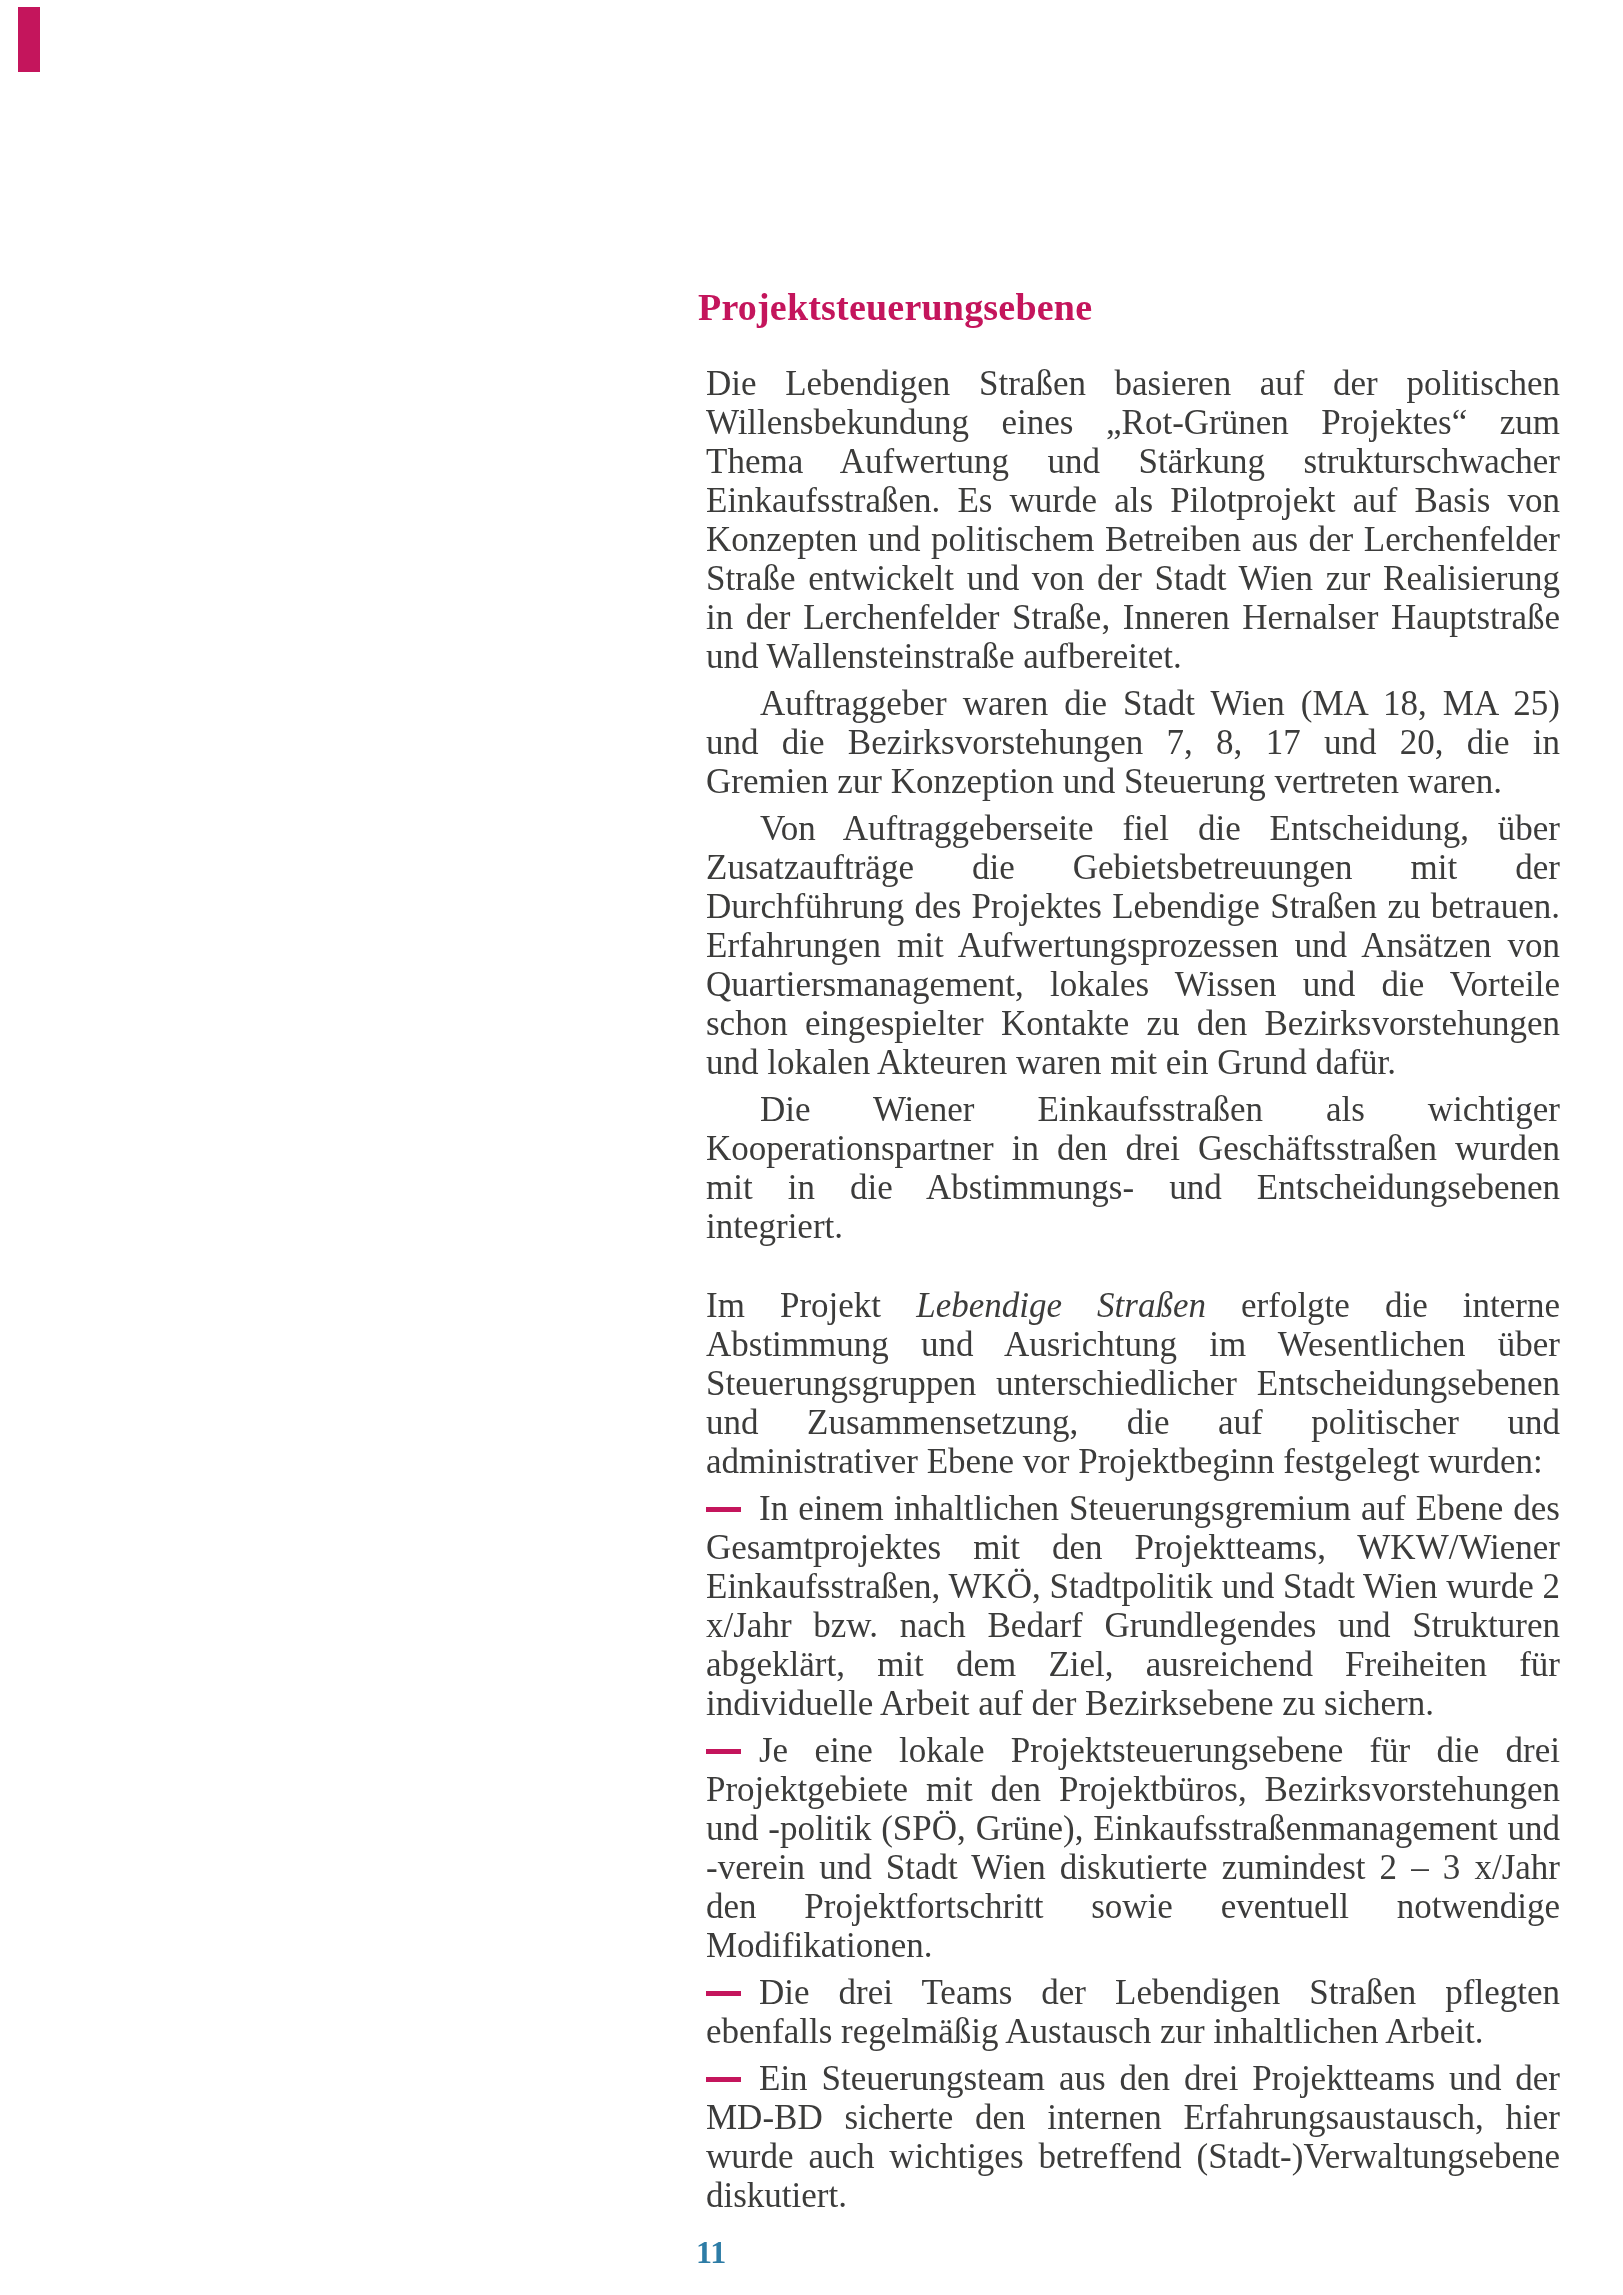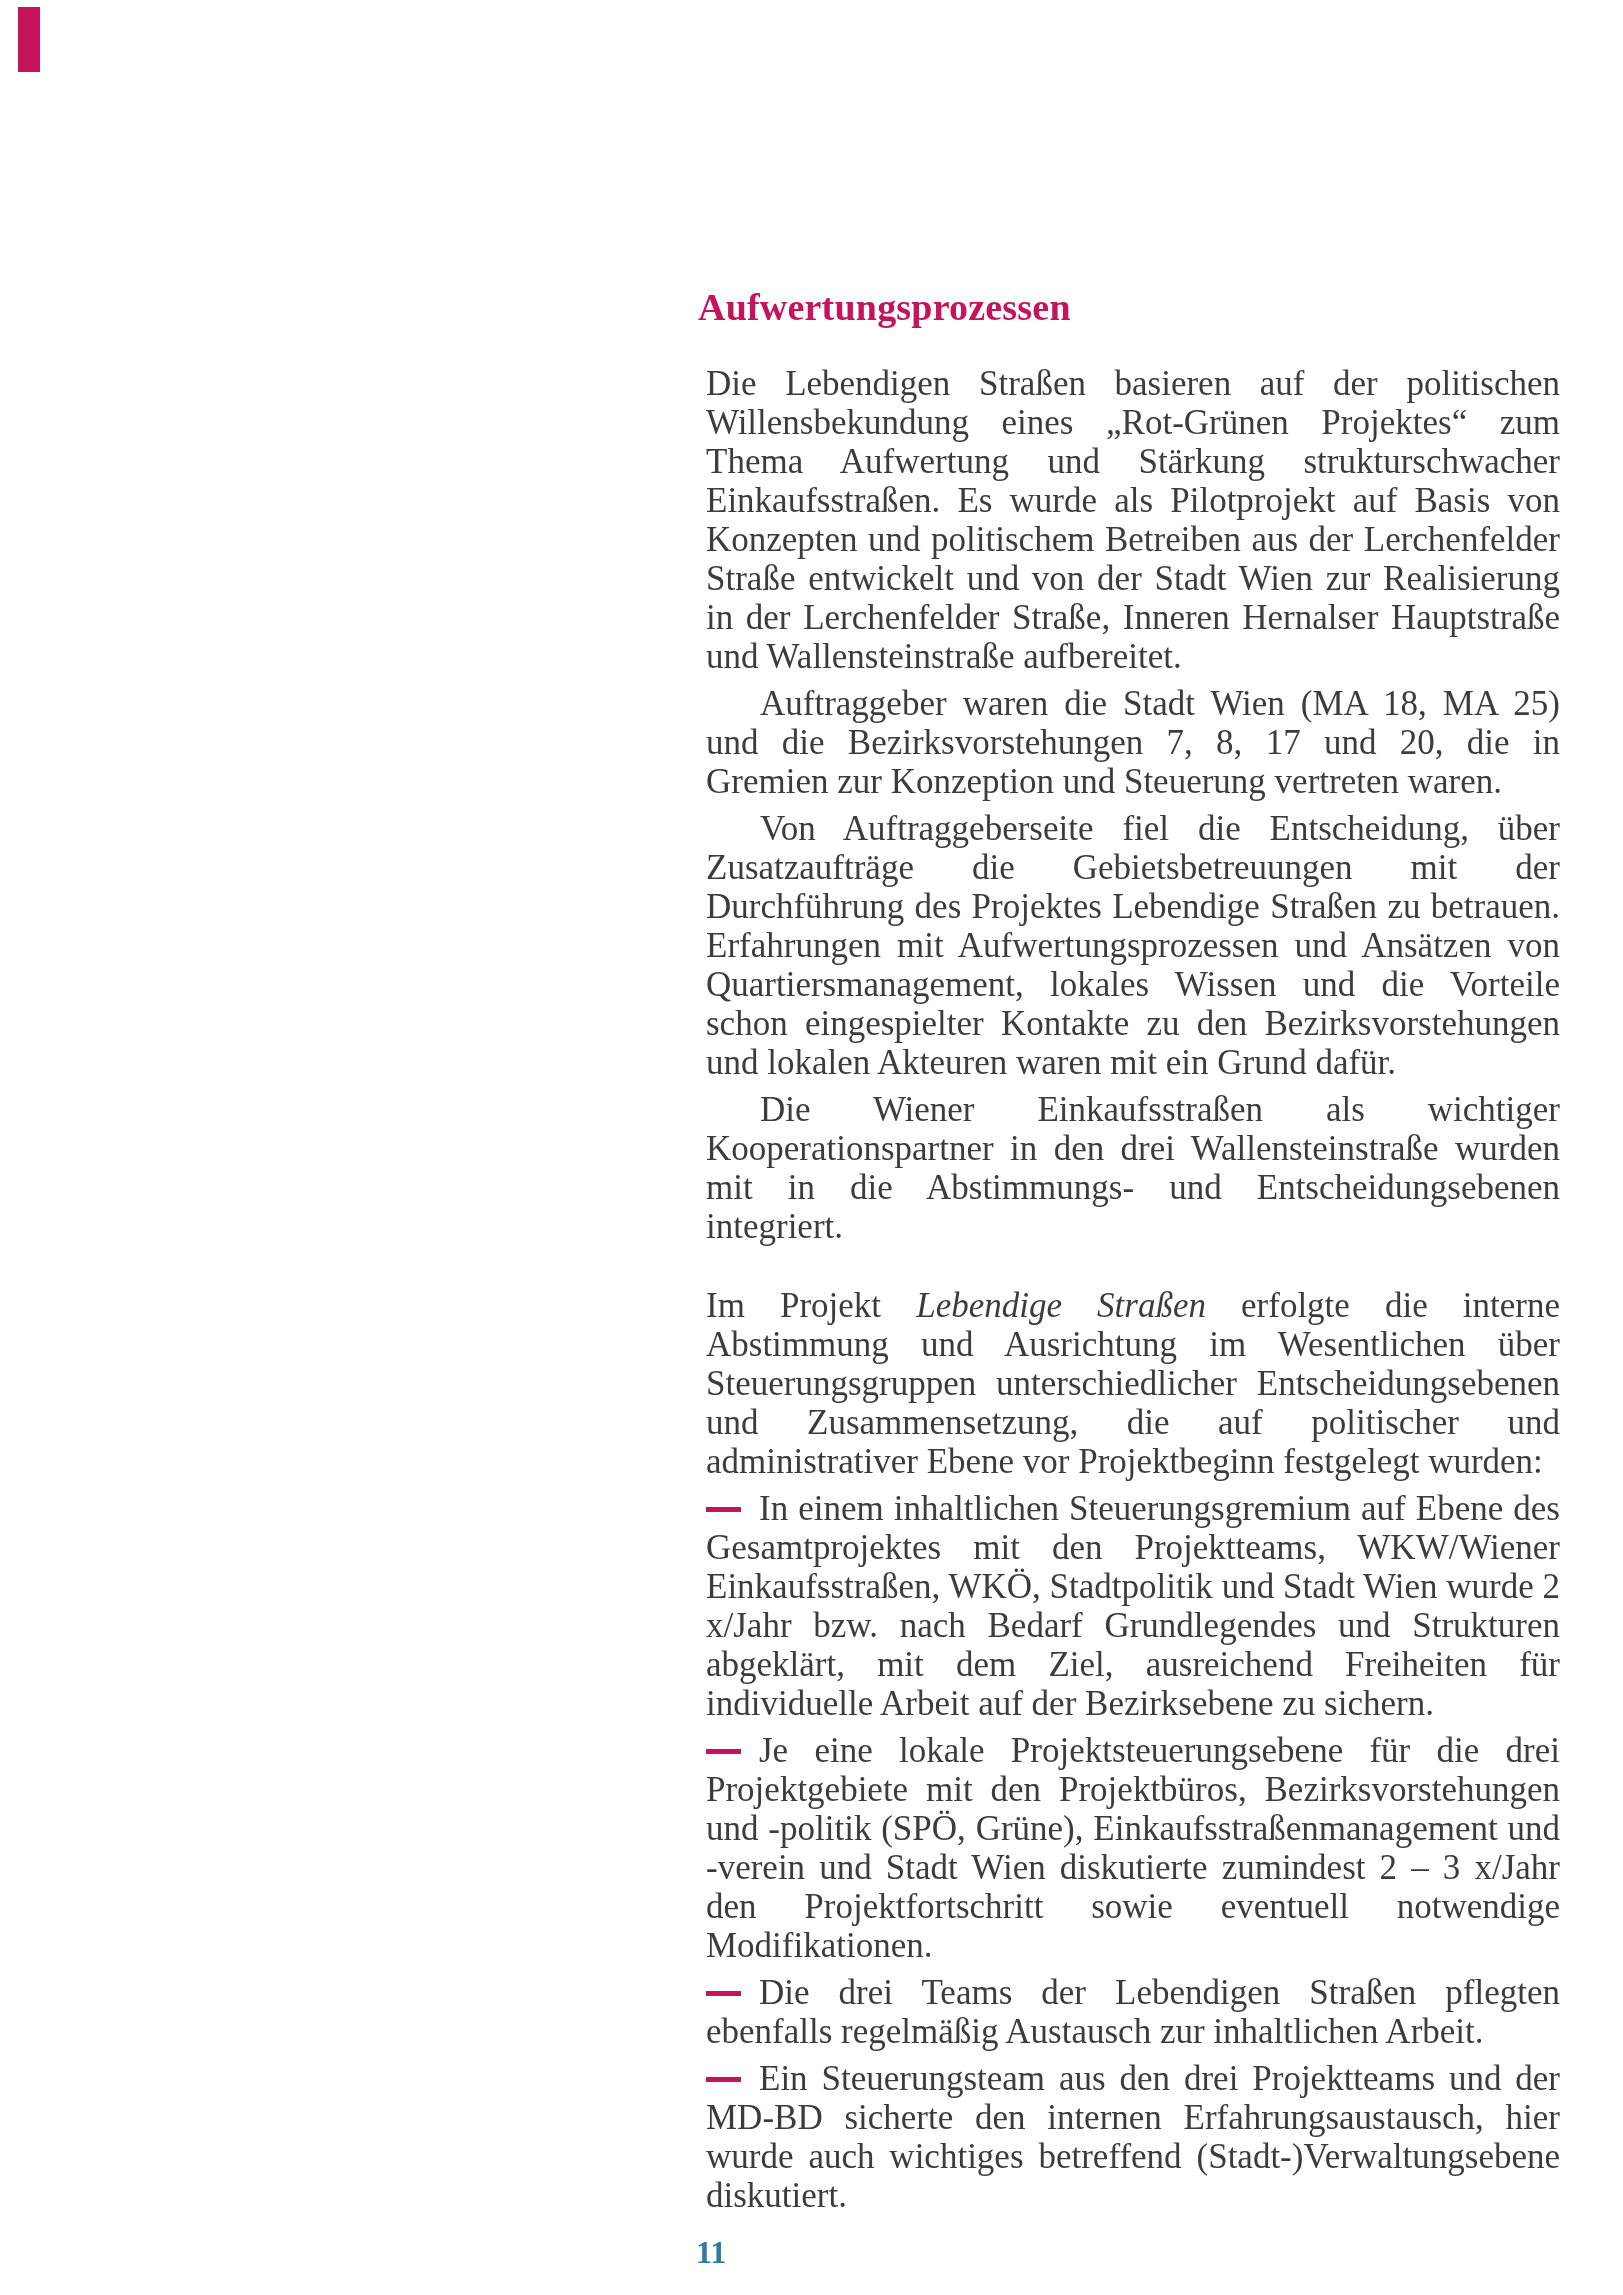--- a/index.html
+++ b/index.html
@@ -72,29 +72,29 @@
 </style>
 </head>
 <body>
 
 <div class="page">
 
   <div class="crop-mark"></div>
 
   <main class="content">
 
-    <h1 class="title">Aufwertungsprozessen</h1>
+    <h1 class="title">Projektsteuerungsebene</h1>
 
     <p class="body">Die Lebendigen Straßen basieren auf der politischen Willensbekundung eines „Rot-Grünen Projektes“ zum Thema Aufwertung und Stärkung strukturschwacher Einkaufsstraßen. Es wurde als Pilotprojekt auf Basis von Konzepten und politischem Betreiben aus der Lerchenfelder Straße entwickelt und von der Stadt Wien zur Realisierung in der Lerchenfelder Straße, Inneren Hernalser Hauptstraße und Wallensteinstraße aufbereitet.</p>
 
     <p class="body ind">Auftraggeber waren die Stadt Wien (MA 18, MA 25) und die Bezirksvorstehungen 7, 8, 17 und 20, die in Gremien zur Konzeption und Steuerung vertreten waren.</p>
 
     <p class="body ind">Von Auftraggeberseite fiel die Entscheidung, über Zusatzaufträge die Gebietsbetreuungen mit der Durchführung des Projektes Lebendige Straßen zu betrauen. Erfahrungen mit Aufwertungsprozessen und Ansätzen von Quartiersmanagement, lokales Wissen und die Vorteile schon eingespielter Kontakte zu den Bezirksvorstehungen und lokalen Akteuren waren mit ein Grund dafür.</p>
 
-    <p class="body ind">Die Wiener Einkaufsstraßen als wichtiger Kooperationspartner in den drei Wallensteinstraße wurden mit in die Abstimmungs- und Entscheidungsebenen integriert.</p>
+    <p class="body ind">Die Wiener Einkaufsstraßen als wichtiger Kooperationspartner in den drei Geschäftsstraßen wurden mit in die Abstimmungs- und Entscheidungsebenen integriert.</p>
 
     <p class="body gap1"><span>Im Projekt </span><span class="it">Lebendige Straßen</span><span> erfolgte die interne Abstimmung und Ausrichtung im Wesentlichen über Steuerungsgruppen unterschiedlicher Entscheidungsebenen und Zusammensetzung, die auf politischer und administrativer Ebene vor Projektbeginn festgelegt wurden:</span></p>
 
     <p class="body li"><span class="dash"></span><span>In einem inhaltlichen Steuerungsgremium auf Ebene des Gesamtprojektes mit den Projektteams, WKW/Wiener Einkaufsstraßen, WKÖ, Stadtpolitik und Stadt Wien wurde 2 x/Jahr bzw. nach Bedarf Grundlegendes und Strukturen abgeklärt, mit dem Ziel, ausreichend Freiheiten für individuelle Arbeit auf der Bezirksebene zu sichern.</span></p>
 
     <p class="body li"><span class="dash"></span><span>Je eine lokale Projektsteuerungsebene für die drei Projektgebiete mit den Projektbüros, Bezirksvorstehungen und -politik (SPÖ, Grüne), Einkaufsstraßenmanagement und -verein und Stadt Wien diskutierte zumindest 2 – 3 x/Jahr den Projektfortschritt sowie eventuell notwendige Modifikationen.</span></p>
 
     <p class="body li"><span class="dash"></span><span>Die drei Teams der Lebendigen Straßen pflegten ebenfalls regelmäßig Austausch zur inhaltlichen Arbeit.</span></p>
 
     <p class="body li"><span class="dash"></span><span>Ein Steuerungsteam aus den drei Projektteams und der MD-BD sicherte den internen Erfahrungsaustausch, hier wurde auch wichtiges betreffend (Stadt-)Verwaltungsebene diskutiert.</span></p>

